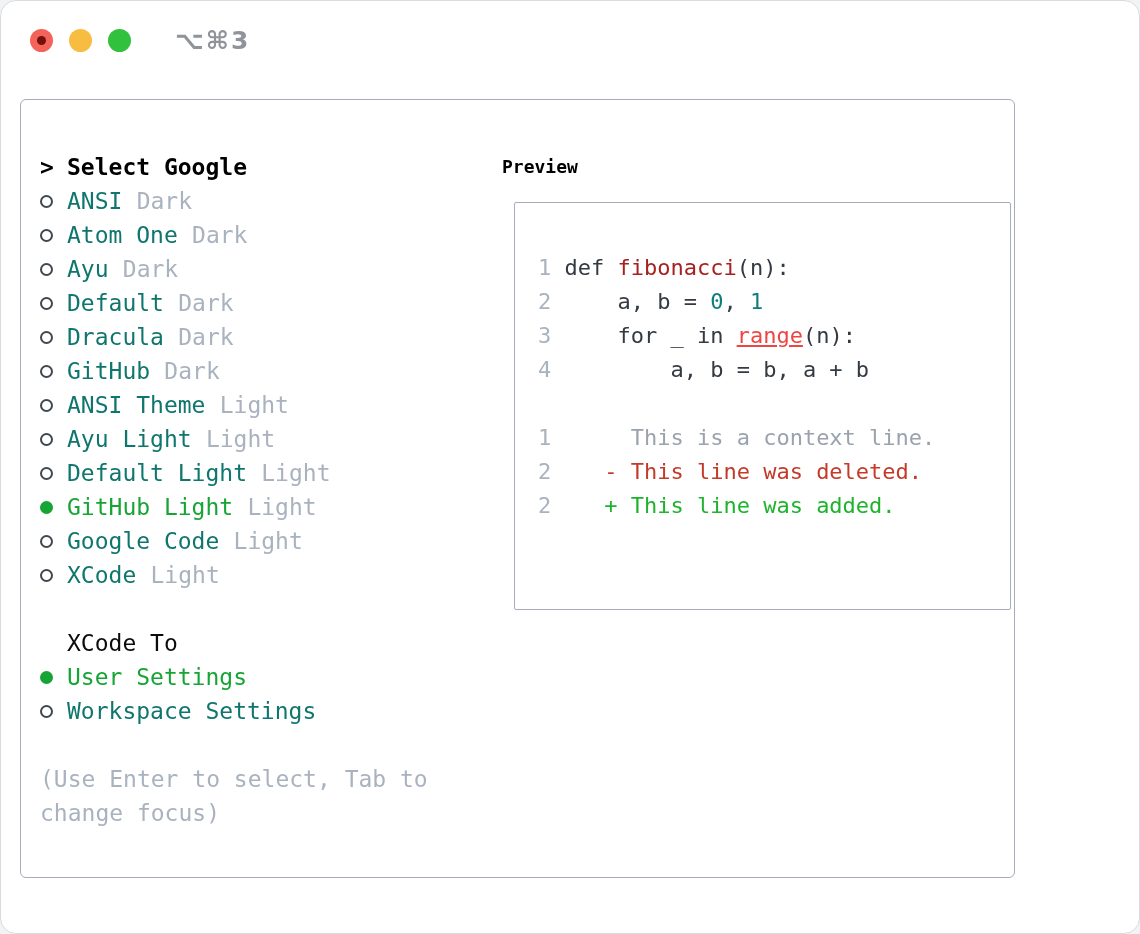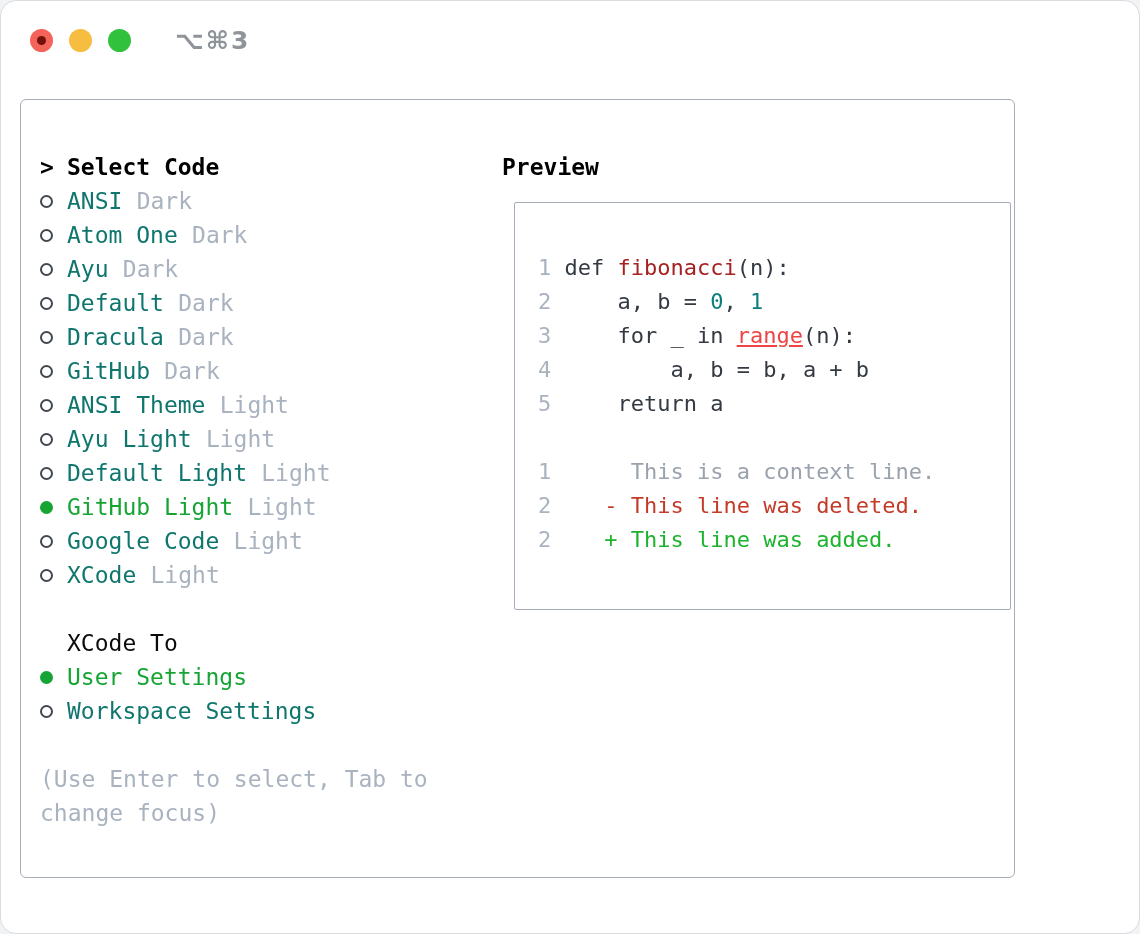--- a/index.html
+++ b/index.html
@@ -36,21 +36,21 @@
   .prompt { font-weight:bold; color:#000000; }
   .header-text { font-weight:bold; color:#000000; }
   .subheader-text { color:#0b0b0b; }
   .name { color:#0f766e; }
   .variant { color:#a9b2bf; margin-left:0.62em; }
   .spacer { height:34px; }
   .hint { margin-top:0; color:#a9b2bf; line-height:34px; white-space:pre-line; }
 
   
   .preview-title { position:absolute; left:481px; top:50px; height:34px; line-height:34px;
-                   font-size:23px; font-weight:bold; color:#000000; }
+                   font-size:18px; font-weight:bold; color:#000000; }
   .preview-box { position:absolute; left:493px; top:102px; width:497px; height:408px;
                  border:1.5px solid #a6adb8; border-radius:2px; background:#ffffff;
                  padding:48px 0 0 23px; }
   .code-line { height:34px; line-height:34px; font-size:22px; white-space:pre; }
   .code-line .num { display:inline-block; width:1ch; margin-right:1ch;
                     color:#a9b2bf; text-align:right; }
   .plain   { color:#343a42; }
   .func    { color:#a62121; }
   .number  { color:#0e7d7d; }
   .builtin { color:#ef4444;text-decoration:underline; }
@@ -70,21 +70,21 @@
     <div class="dot dot-min"></div>
     <div class="dot dot-zoom"></div>
     <div class="win-title">⌥⌘3</div>
   </div>
 
   <div class="panel">
 
     <div class="left-col">
       <div class="row">
         <span class="marker prompt">&gt;</span>
-        <span class="header-text">Select Code</span>
+        <span class="header-text">Select Google</span>
       </div>
 
       <div>
           <div class="row">
     <span class="marker"><span class="radio"></span></span>
     <span class="name">ANSI</span><span class="variant">Dark</span>
   </div>
           <div class="row">
     <span class="marker"><span class="radio"></span></span>
     <span class="name">Atom One</span><span class="variant">Dark</span>
@@ -155,21 +155,20 @@
 change focus)</div>
     </div>
 
     <div class="preview-title">Preview</div>
 
     <div class="preview-box">
         <div class="code-line"><span class="num">1</span><span class="plain">def </span><span class="func">fibonacci</span><span class="plain">(n):</span></div>
         <div class="code-line"><span class="num">2</span><span class="plain">    a, b = </span><span class="number">0</span><span class="plain">, </span><span class="number">1</span></div>
         <div class="code-line"><span class="num">3</span><span class="plain">    for _ in </span><span class="builtin">range</span><span class="plain">(n):</span></div>
         <div class="code-line"><span class="num">4</span><span class="plain">        a, b = b, a + b</span></div>
-        <div class="code-line"><span class="num">5</span><span class="plain">    return a</span></div>
         <div class="code-line"><span class="num"></span></div>
         <div class="code-line"><span class="num">1</span><span class="context">     This is a context line.</span></div>
         <div class="code-line"><span class="num">2</span><span class="deleted">   - This line was deleted.</span></div>
         <div class="code-line"><span class="num">2</span><span class="added">   + This line was added.</span></div>
       </div>
 
   </div>
 </div>
 
 </body></html>

